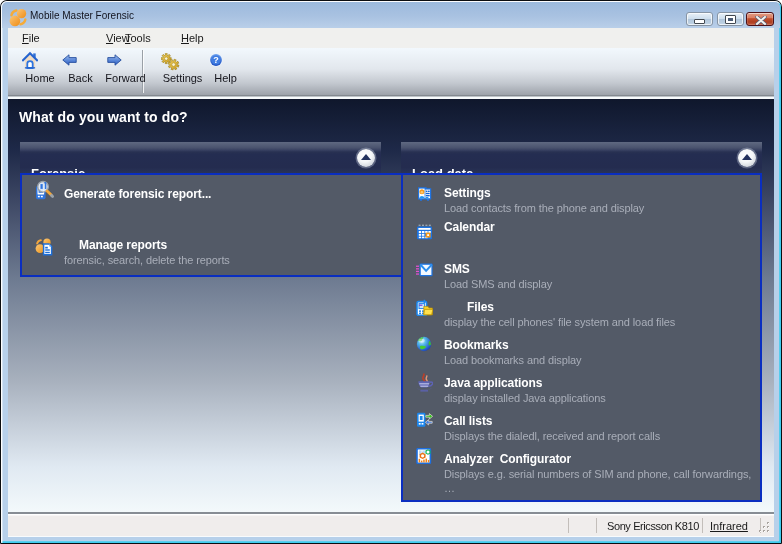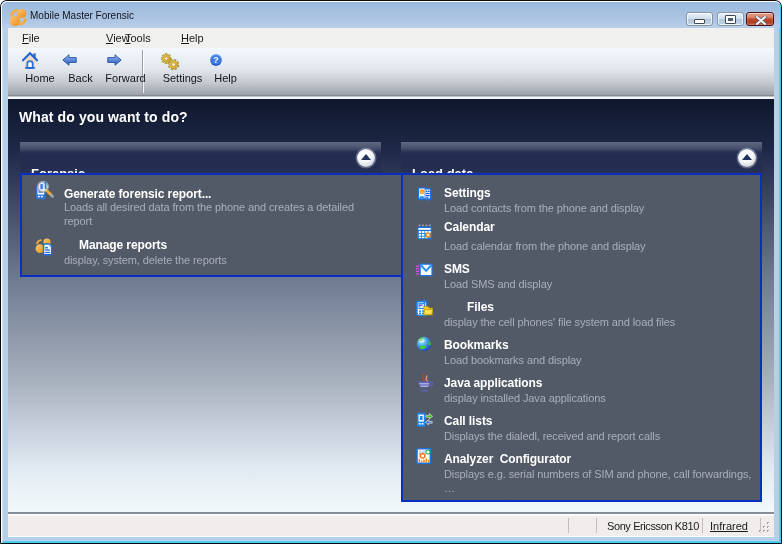--- a/index.html
+++ b/index.html
@@ -154,41 +154,40 @@
           <rect x="3.6" y="9" width="4.4" height="3.8" fill="#2f74dd"></rect>
           <rect x="2.9" y="15.8" width="1.9" height="1.5" fill="#fff"></rect>
           <rect x="5.9" y="15.8" width="1.9" height="1.5" fill="#fff"></rect>
           <circle cx="8" cy="6.8" r="5.3" fill="#e8eff7" fill-opacity="0.9" stroke="#9aa2ab" stroke-width="1.4"></circle>
           <rect x="5" y="3.6" width="3.2" height="5.8" rx="0.5" fill="#2f74dd" stroke="#fff" stroke-width="0.8"></rect>
           <path d="M9.3 2.8 L10.6 2.8 L10.6 9" stroke="#2f74dd" stroke-width="1.5" fill="none"></path>
           <path d="M12.1 10.9 L16.3 15.1" stroke="#f0a63a" stroke-width="2.8" stroke-linecap="round"></path>
           <path d="M16.6 15.4 L17.6 16.4" stroke="#9aa2ab" stroke-width="2.8" stroke-linecap="round"></path>
         </svg>
         <div class="itit" style="left:42px;top:12.5px;">Generate forensic report...</div>
-        <div class="idesc" style="left:42px;top:25px;">Loads all desired data from the phone and creates a detailed<br>report</div>
         <svg class="abs" style="left:13px;top:62.5px" width="18" height="18" viewBox="0 0 18 18">
           <circle cx="12" cy="4.2" r="3.6" fill="url(#og2)"></circle>
           <circle cx="5" cy="10.6" r="4.4" fill="url(#og2)"></circle>
           <path d="M2.1 5.6 A 4.8 4.8 0 0 1 5.9 2.1" stroke="#f3a63c" stroke-width="1.9" fill="none" stroke-linecap="round"></path>
           <defs>
               <linearGradient id="og2" x1="0" y1="0" x2="1" y2="1">
             <stop offset="0" stop-color="#fbc878"></stop>
                 <stop offset="1" stop-color="#ef9417"></stop>
               </linearGradient>
             </defs>
           <g>
             <path d="M8.6 6 L14 6 L16.6 8.6 L16.6 16.8 L8.6 16.8 Z" fill="#fff" stroke="#1e6fd8" stroke-width="1.5"></path>
             <path d="M14 6 L16.6 8.6 L14 8.6 Z" fill="#8abaee"></path>
             <rect x="10.2" y="8.8" width="2.6" height="1.7" fill="#1e6fd8"></rect>
             <rect x="10.2" y="11.3" width="4.6" height="1.4" fill="#1e6fd8"></rect>
             <rect x="10.2" y="13.8" width="4.6" height="1.4" fill="#1e6fd8"></rect>
           </g>
         </svg>
         <div class="itit" style="left:42px;top:64px;margin-left:15px;">Manage reports</div>
-        <div class="idesc" style="left:42px;top:77.5px;">display, system, delete the reports</div>
+        <div class="idesc" style="left:42px;top:77.5px;">forensic, search, delete the reports</div>
       </div>
     </div>
 
     <div class="panel" style="left:393px;top:43px;">
       <div class="phead">
           <div class="ptitle">Load data</div>
           <div class="pbtn"></div>
         </div>
       <div class="pbody" style="width:361px;height:329px;">
 
@@ -225,21 +224,20 @@
           <rect x="9.6" y="8.6" width="5" height="5" fill="#f59a1d"></rect>
           <rect x="11.2" y="10.2" width="1.8" height="1.8" fill="#fff"></rect>
           <g fill="#9aa4ae">
               <rect x="2.6" y="0.6" width="2" height="1.4"></rect>
               <rect x="6" y="0.6" width="2" height="1.4"></rect>
               <rect x="9.4" y="0.6" width="2" height="1.4"></rect>
               <rect x="12.8" y="0.6" width="2" height="1.4"></rect>
             </g>
         </svg>
         <div class="itit" style="left:41px;top:46px;">Calendar</div>
-        <div class="idesc" style="left:41px;top:63.5px;">Load calendar from the phone and display</div>
 
         <svg class="abs" style="left:13px;top:87.5px" width="17" height="14" viewBox="0 0 17 14">
           <g fill="#e24fd1">
               <rect x="0" y="2.6" width="3" height="1.3"></rect>
               <rect x="0" y="5.2" width="3" height="1.3"></rect>
               <rect x="0" y="7.8" width="3" height="1.3"></rect>
               <rect x="0" y="10.4" width="3" height="1.3"></rect>
             </g>
           <rect x="3.6" y="0.6" width="13" height="12.6" rx="1.2" fill="#1d74e2"></rect>
           <rect x="4.8" y="1.8" width="10.6" height="10.2" fill="#f4f9ff"></rect>

